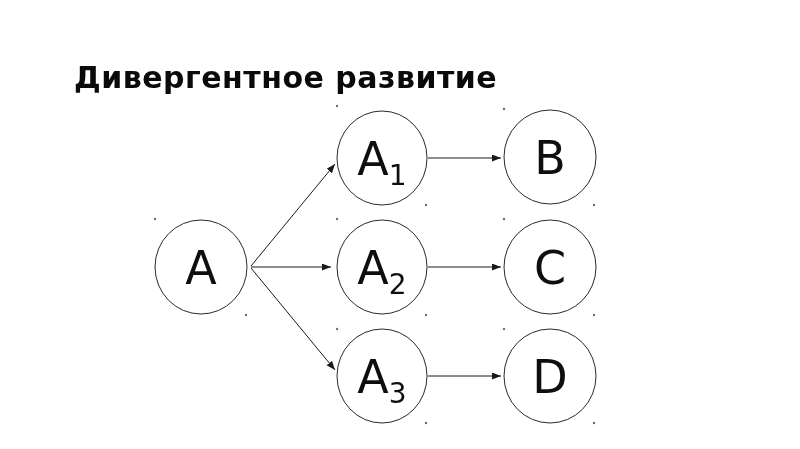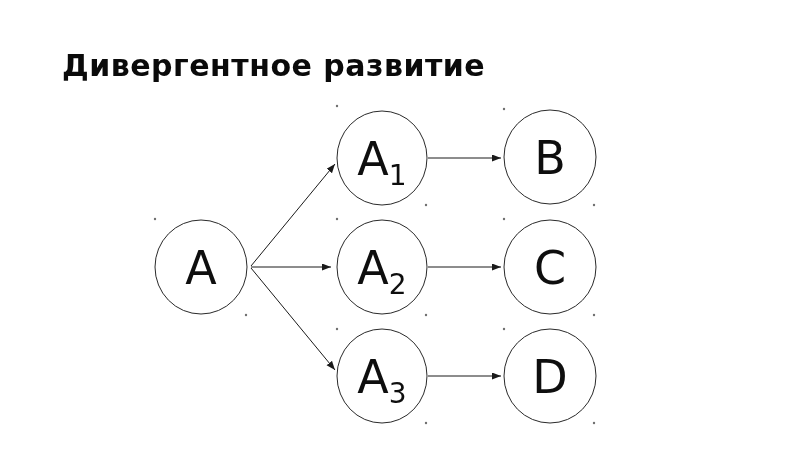--- a/index.html
+++ b/index.html
@@ -12,21 +12,21 @@
     width: 800px;
     height: 449px;
     background: #ffffff;
     overflow: hidden;
     font-family: "DejaVu Sans", "Liberation Sans", sans-serif;
   }
   .slide-title {
     position: absolute;
     left: 62px;
     top: 48px;
-    margin: 0;
+    margin: 12px;
     font-size: 30px;
     line-height: 36px;
     font-weight: 700;
     letter-spacing: 0.5px;
     color: #0a0a0a;
     white-space: nowrap;
   }
   svg.diagram {
     position: absolute;
     left: 0;

